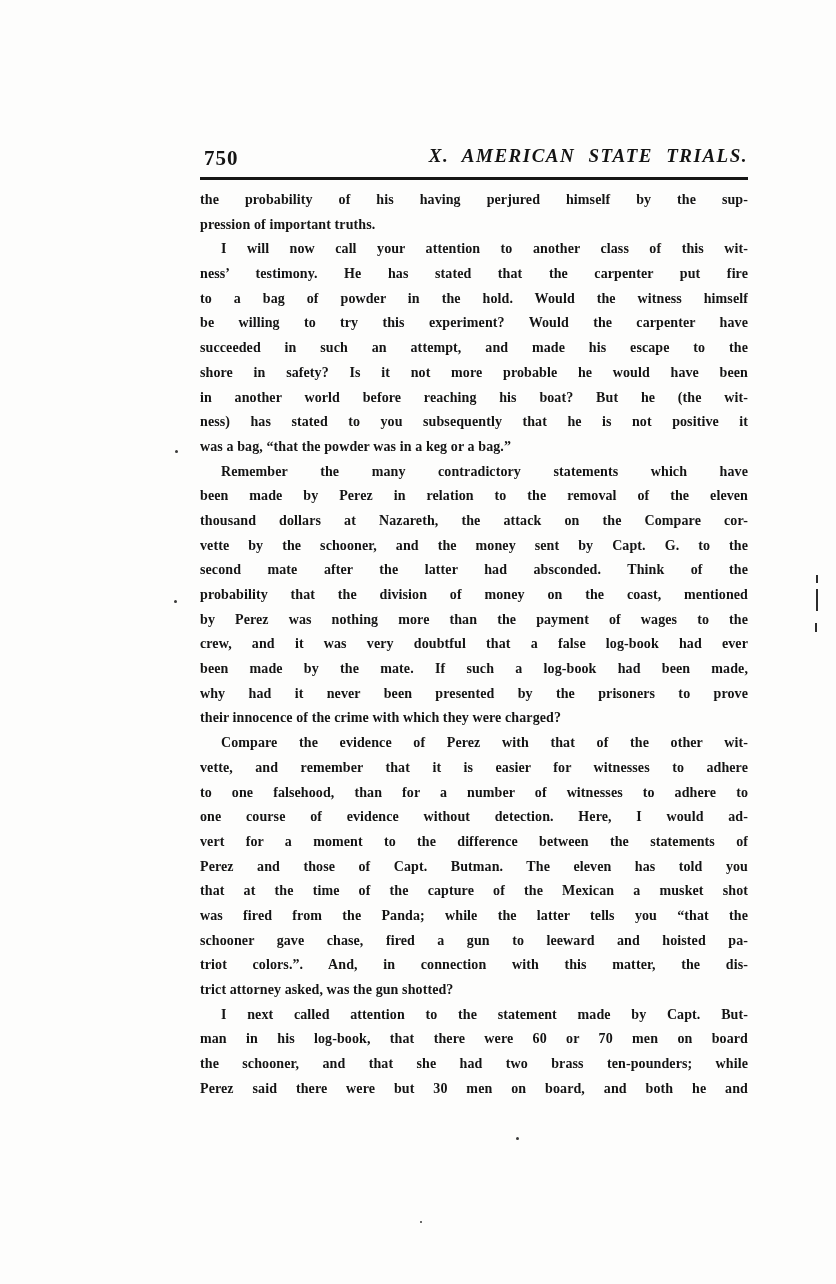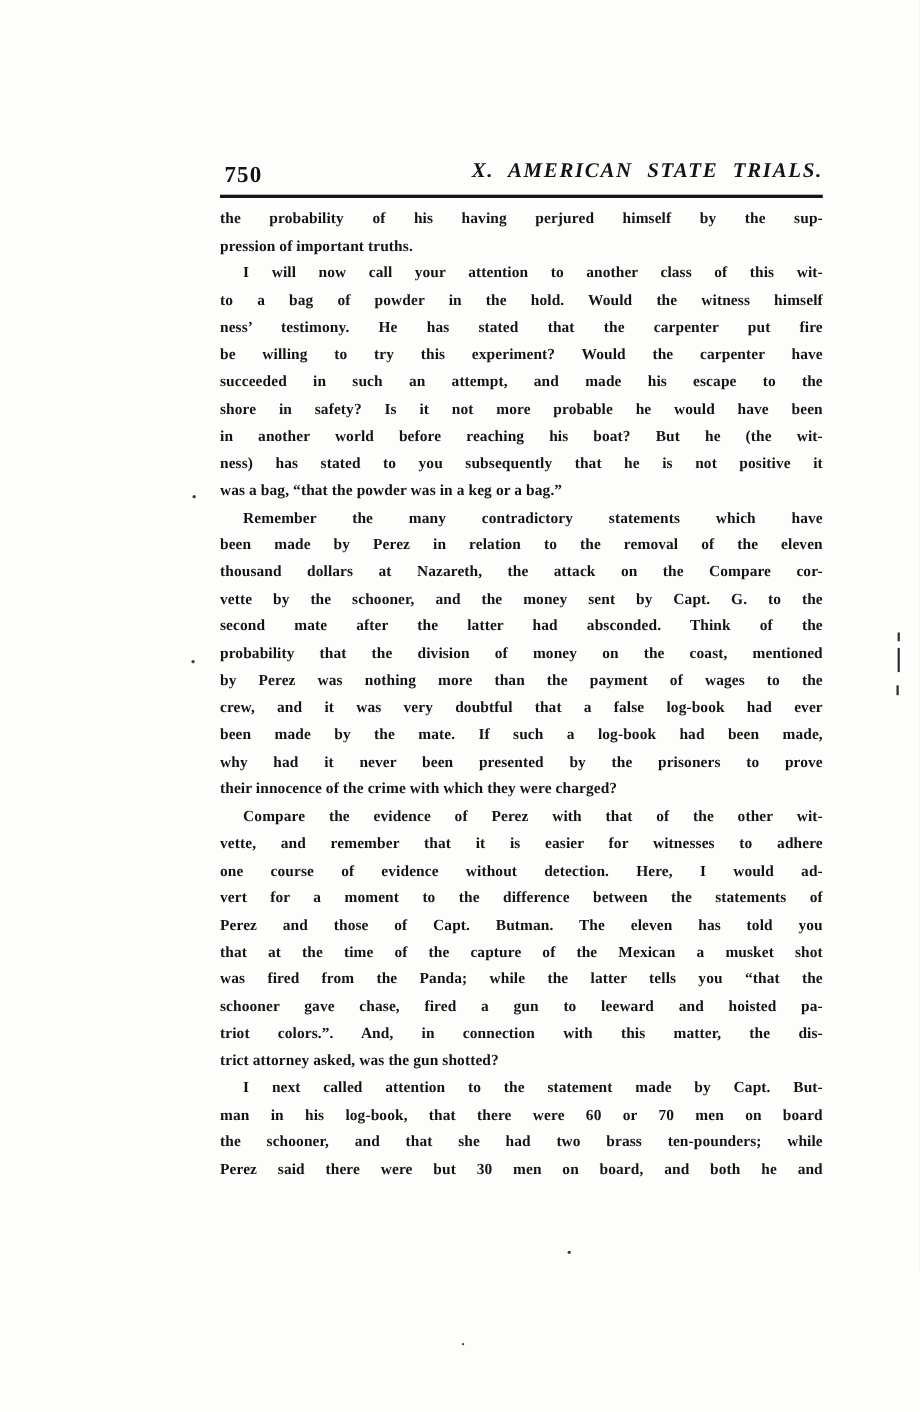--- a/index.html
+++ b/index.html
@@ -87,41 +87,42 @@
   <div class="page-number">750</div>
 
   <div class="running-head">X. AMERICAN STATE TRIALS.</div>
 
   <div class="head-rule"></div>
 
   <div class="body-text">
       <div class="line">the probability of his having perjured himself by the sup-</div>
       <div class="line lastline">pression of important truths.</div>
       <div class="line indent">I will now call your attention to another class of this wit-</div>
+      <div class="line">ness’ testimony. He has stated that the carpenter put fire</div>
       <div class="line">to a bag of powder in the hold. Would the witness himself</div>
-      <div class="line">ness’ testimony. He has stated that the carpenter put fire</div>
       <div class="line">be willing to try this experiment? Would the carpenter have</div>
       <div class="line">succeeded in such an attempt, and made his escape to the</div>
       <div class="line">shore in safety? Is it not more probable he would have been</div>
       <div class="line">in another world before reaching his boat? But he (the wit-</div>
       <div class="line">ness) has stated to you subsequently that he is not positive it</div>
       <div class="line lastline">was a bag, “that the powder was in a keg or a bag.”</div>
       <div class="line indent">Remember the many contradictory statements which have</div>
       <div class="line">been made by Perez in relation to the removal of the eleven</div>
       <div class="line">thousand dollars at Nazareth, the attack on the Compare cor-</div>
       <div class="line">vette by the schooner, and the money sent by Capt. G. to the</div>
       <div class="line">second mate after the latter had absconded. Think of the</div>
       <div class="line">probability that the division of money on the coast, mentioned</div>
       <div class="line">by Perez was nothing more than the payment of wages to the</div>
       <div class="line">crew, and it was very doubtful that a false log-book had ever</div>
       <div class="line">been made by the mate. If such a log-book had been made,</div>
       <div class="line">why had it never been presented by the prisoners to prove</div>
       <div class="line lastline">their innocence of the crime with which they were charged?</div>
       <div class="line indent">Compare the evidence of Perez with that of the other wit-</div>
       <div class="line">vette, and remember that it is easier for witnesses to adhere</div>
+      <div class="line">to one falsehood, than for a number of witnesses to adhere to</div>
       <div class="line">one course of evidence without detection. Here, I would ad-</div>
       <div class="line">vert for a moment to the difference between the statements of</div>
       <div class="line">Perez and those of Capt. Butman. The eleven has told you</div>
       <div class="line">that at the time of the capture of the Mexican a musket shot</div>
       <div class="line">was fired from the Panda; while the latter tells you “that the</div>
       <div class="line">schooner gave chase, fired a gun to leeward and hoisted pa-</div>
       <div class="line">triot colors.”. And, in connection with this matter, the dis-</div>
       <div class="line lastline">trict attorney asked, was the gun shotted?</div>
       <div class="line indent">I next called attention to the statement made by Capt. But-</div>
       <div class="line">man in his log-book, that there were 60 or 70 men on board</div>

